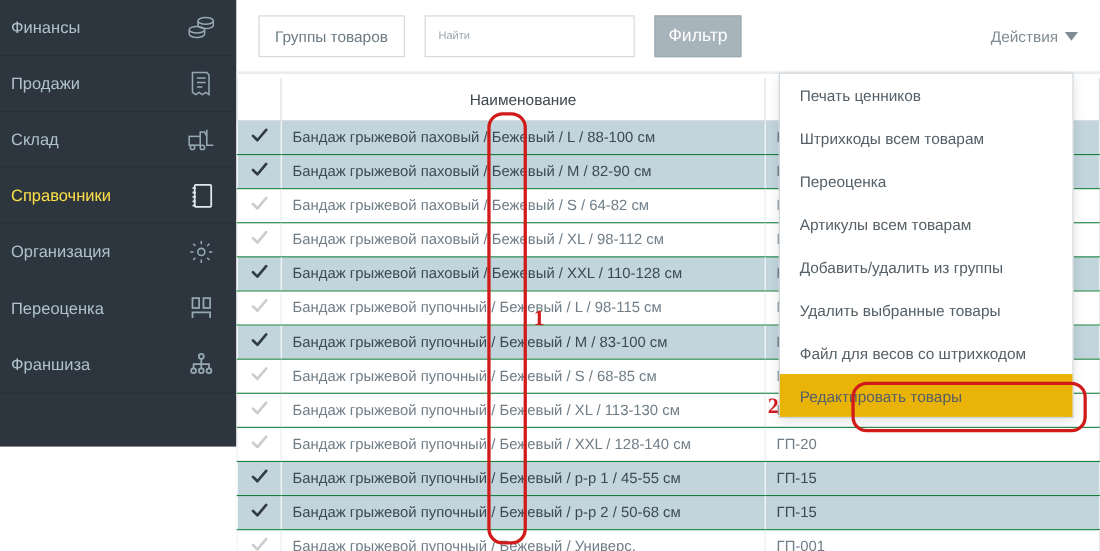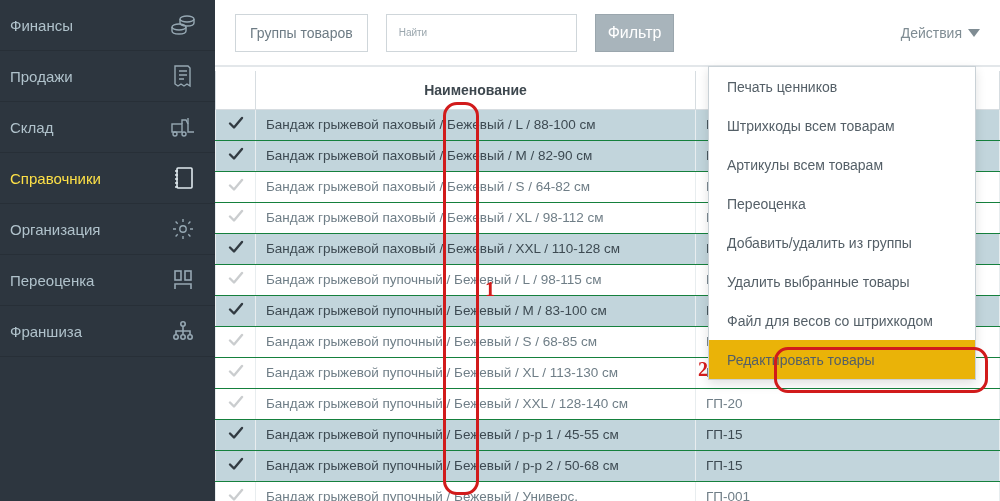--- a/index.html
+++ b/index.html
@@ -1,40 +1,40 @@
 <!DOCTYPE html>
 <html><head>
 <meta charset="utf-8">
 <style>
   *{box-sizing:border-box;margin:0;padding:0}
   html,body{width:1000px;height:501px;overflow:hidden;font-family:Arial,Helvetica,sans-serif}
   body{display:flex;background:#fff}
 
   
-  .sidebar{width:215px;height:501px;background:#2d363f;color:#b0c2cb;flex-shrink:0;position:relative}
+  .sidebar{width:215px;height:406px;background:#2d363f;color:#b0c2cb;flex-shrink:0;position:relative}
   .side-item{display:flex;align-items:center;justify-content:space-between;height:51px;padding:0 18px 0 10px;font-size:15px;cursor:pointer;border-bottom:1px solid rgba(0,0,0,.12)}
   .side-item.active{color:#fde047}
   .side-item .icon{width:28px;height:28px;display:flex;align-items:center;justify-content:center;color:#96a8b3}
   .side-item.active .icon{color:#dfe9ee}
 
   
   .main{flex:1;height:501px;background:#fff;position:relative;display:flex;flex-direction:column}
   .toolbar{height:66px;border-bottom:1px solid #e3e7ea;display:flex;align-items:center;padding:0 20px;gap:18px;position:relative}
   .btn-ghost{border:1px solid #cfd6da;background:#fff;color:#6d7b84;height:38px;padding:0 14px;font-size:14px;cursor:pointer}
   .inp{border:1px solid #cfd6da;height:38px;width:191px;padding:0 12px;font-size:10px;color:#6d7b84}
   .btn-primary{background:#a8b4bb;border:1px solid #9aa6ad;color:#fff;height:38px;padding:0 12px;font-size:16px;cursor:pointer}
   .actions-trigger{margin-left:auto;color:#7f8c93;font-size:14px;display:flex;align-items:center;gap:6px;cursor:pointer}
   .tri{width:0;height:0;border-left:6px solid transparent;border-right:6px solid transparent;border-top:8px solid #7f8c93}
 
   
   .table-wrap{flex:1;overflow:hidden;border-top:1px solid #e3e7ea;position:relative;padding-top:4px}
   table{width:100%;border-collapse:collapse;table-layout:fixed}
   col.c-chk{width:40px}
   col.c-name{width:440px}
-  thead th{font-size:14px;font-weight:bold;color:#3d474e;text-align:center;height:38px;border-bottom:1px solid #d7dde1;border-right:1px solid #d7dde1;background:#fff}
+  thead th{font-size:14px;font-weight:normal;color:#3d474e;text-align:center;height:38px;border-bottom:1px solid #d7dde1;border-right:1px solid #d7dde1;background:#fff}
   thead th:first-child{border-left:1px solid #d7dde1}
   tbody td{font-size:13.5px;color:#6f7e87;height:31px;padding:0 10px;border-bottom:1px solid #15803d;border-right:1px solid #e8edef;white-space:nowrap;overflow:hidden}
   tbody td:first-child{border-left:1px solid #e8edef;text-align:center;padding:0}
   tbody tr.sel td{background:#c2d5dc;color:#3d4a52}
   .chk{display:inline-block;width:16px;height:16px}
   .chk svg{display:block}
   .chk.off svg{opacity:.25}
 
   
   .dropdown{position:absolute;top:66px;right:24px;width:268px;border:1px solid #c9d1d6;background:#fff;box-shadow:0 4px 10px rgba(0,0,0,.12)}
@@ -248,22 +248,22 @@
             <td>Бандаж грыжевой пупочный / Бежевый / Универс.</td>
             <td>ГП-001</td>
           </tr>
         </tbody>
     </table>
   </div>
 
   <div class="dropdown" id="dropdown">
       <div class="dd-item">Печать ценников</div>
       <div class="dd-item">Штрихкоды всем товарам</div>
+      <div class="dd-item">Переоценка</div>
       <div class="dd-item">Артикулы всем товарам</div>
-      <div class="dd-item">Переоценка</div>
       <div class="dd-item">Добавить/удалить из группы</div>
       <div class="dd-item">Удалить выбранные товары</div>
       <div class="dd-item">Файл для весов со штрихкодом</div>
       <div class="dd-item highlight">Редактировать товары</div>
     </div>
 
   <div class="annot-col"></div>
   <div class="annot-1">1</div>
   <div class="annot-2">2</div>
   <div class="annot-edit"></div>

